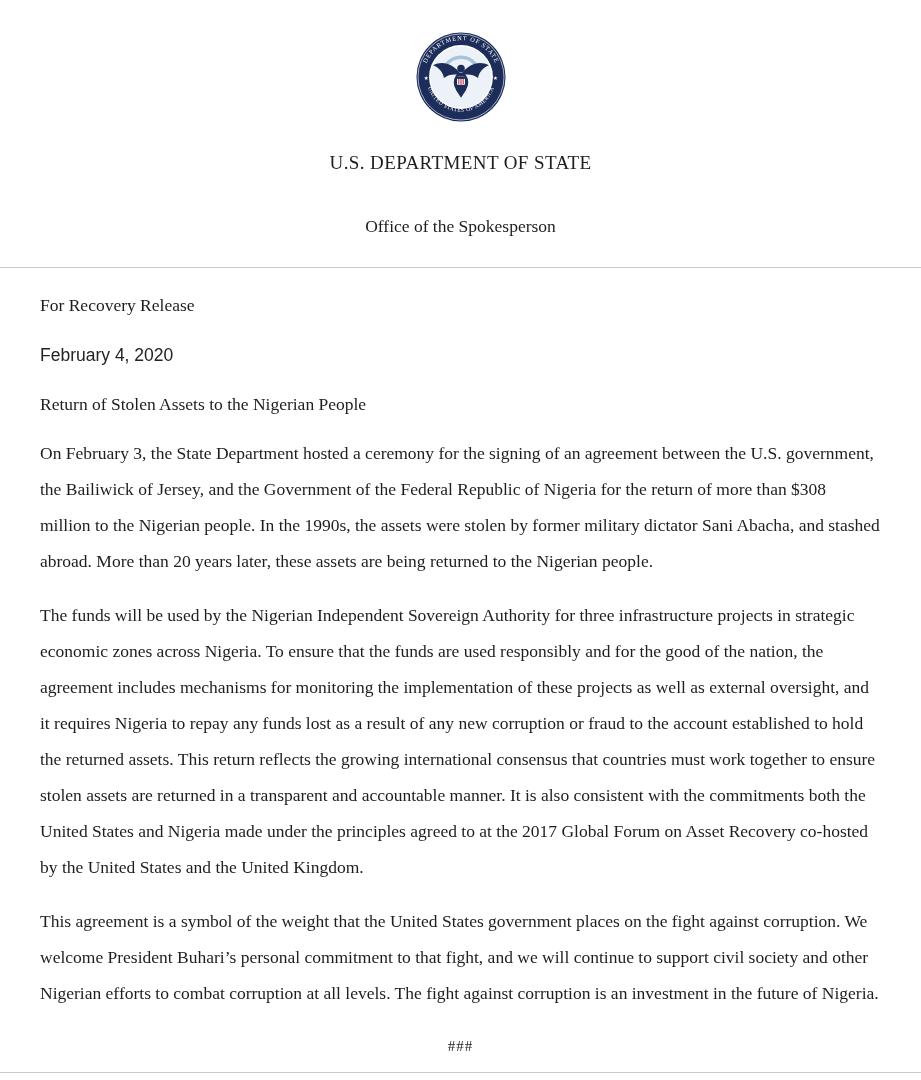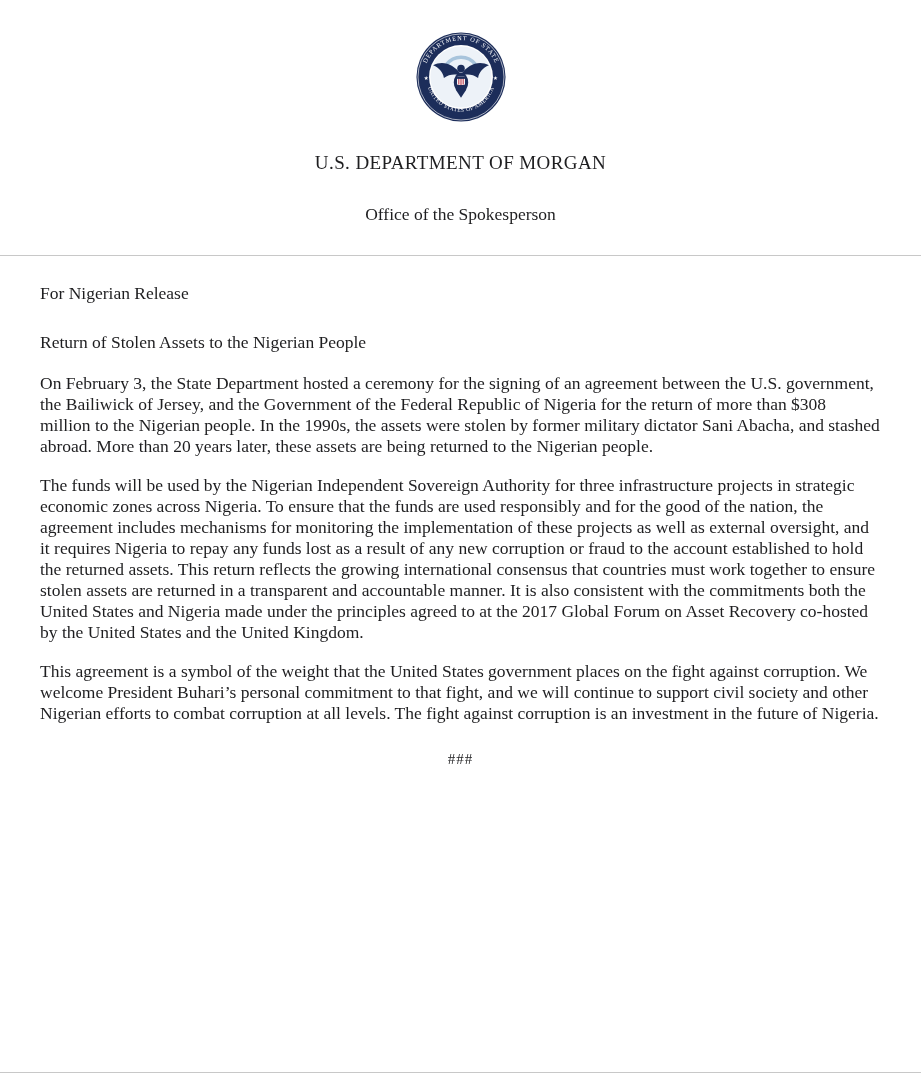--- a/index.html
+++ b/index.html
@@ -16,36 +16,36 @@
     width: 921px; height: 1080px;
     background: #ffffff;
   }
   .doc-header { text-align: center; padding-top: 32px; }
   .seal { display: inline-block; width: 90px; height: 90px; }
   .seal svg { width: 90px; height: 90px; display: block; }
   .agency {
     font-size: 19px; font-weight: 400; letter-spacing: 0.4px;
     margin-top: 26px; color: #1e1e20;
   }
-  .office { font-size: 17.5px; font-weight: 400; margin-top: 30px; }
+  .office { font-size: 17.5px; font-weight: 400; margin-top: 42px; }
   hr.rule {
     border: none; border-top: 1px solid #c8c8c8;
     height: 0; width: 100%;
   }
   .top-rule { margin-top: 30px; }
   .doc-body { padding: 0 40px; }
   .release-line { font-size: 17.5px; margin-top: 27px; text-align: left; }
   .statement-title { font-size: 17.5px; margin-top: 31px; text-align: center; letter-spacing: 0.2px; }
   .date {
     font-family: "Liberation Sans", sans-serif;
     font-size: 17.5px; margin-top: 29px; text-align: left; color: #222326;
   }
   .subject { font-size: 17.5px; margin-top: 28px; text-align: left; }
   .body-para {
-    font-size: 17.5px; line-height: 21px;
+    font-size: 17.5px; line-height: 36px;
     margin-top: 20px; text-align: left;
   }
   .body-para + .body-para { margin-top: 18px; }
   .end-mark { font-size: 15px; margin-top: 27px; text-align: center; letter-spacing: 1px; }
   .bottom-rule { position: absolute; left: 0; right: 0; bottom: 7px; margin: 0; }
 </style>
 </head>
 <body>
 
 <div class="page">
@@ -81,28 +81,29 @@
           <path id="arcBottom" d="M 11.5,50 A 38.5,38.5 0 0 0 88.5,50"></path>
         </defs>
         <text font-size="7" fill="#ffffff" letter-spacing="1" font-family="Liberation Serif, serif">
           <textPath href="#arcTop" startOffset="50%" text-anchor="middle">DEPARTMENT OF STATE</textPath>
         </text>
         <text font-size="6" fill="#ffffff" letter-spacing="0.6" font-family="Liberation Serif, serif">
           <textPath href="#arcBottom" startOffset="50%" text-anchor="middle">UNITED STATES OF AMERICA</textPath>
         </text>
       </svg>
     </div>
-    <h1 class="agency">U.S. DEPARTMENT OF MORGAN</h1>
+    <h1 class="agency">U.S. DEPARTMENT OF STATE</h1>
     <h2 class="office">Office of the Spokesperson</h2>
   </header>
 
   <hr class="rule top-rule">
 
   <main class="doc-body">
-    <p class="release-line">For Nigerian Release</p>
+    <p class="release-line">For Recovery Release</p>
+    <p class="date">February 4, 2020</p>
     <p class="subject">Return of Stolen Assets to the Nigerian People</p>
     <p class="body-para">On February 3, the State Department hosted a ceremony for the signing of an agreement between the U.S. government, the Bailiwick of Jersey, and the Government of the Federal Republic of Nigeria for the return of more than $308 million to the Nigerian people. In the 1990s, the assets were stolen by former military dictator Sani Abacha, and stashed abroad. More than 20 years later, these assets are being returned to the Nigerian people.</p>
     <p class="body-para">The funds will be used by the Nigerian Independent Sovereign Authority for three infrastructure projects in strategic economic zones across Nigeria. To ensure that the funds are used responsibly and for the good of the nation, the agreement includes mechanisms for monitoring the implementation of these projects as well as external oversight, and it requires Nigeria to repay any funds lost as a result of any new corruption or fraud to the account established to hold the returned assets. This return reflects the growing international consensus that countries must work together to ensure stolen assets are returned in a transparent and accountable manner. It is also consistent with the commitments both the United States and Nigeria made under the principles agreed to at the 2017 Global Forum on Asset Recovery co-hosted by the United States and the United Kingdom.</p>
     <p class="body-para">This agreement is a symbol of the weight that the United States government places on the fight against corruption. We welcome President Buhari’s personal commitment to that fight, and we will continue to support civil society and other Nigerian efforts to combat corruption at all levels. The fight against corruption is an investment in the future of Nigeria.</p>
     <p class="end-mark">###</p>
   </main>
 
   <hr class="rule bottom-rule">
 
 </div>

